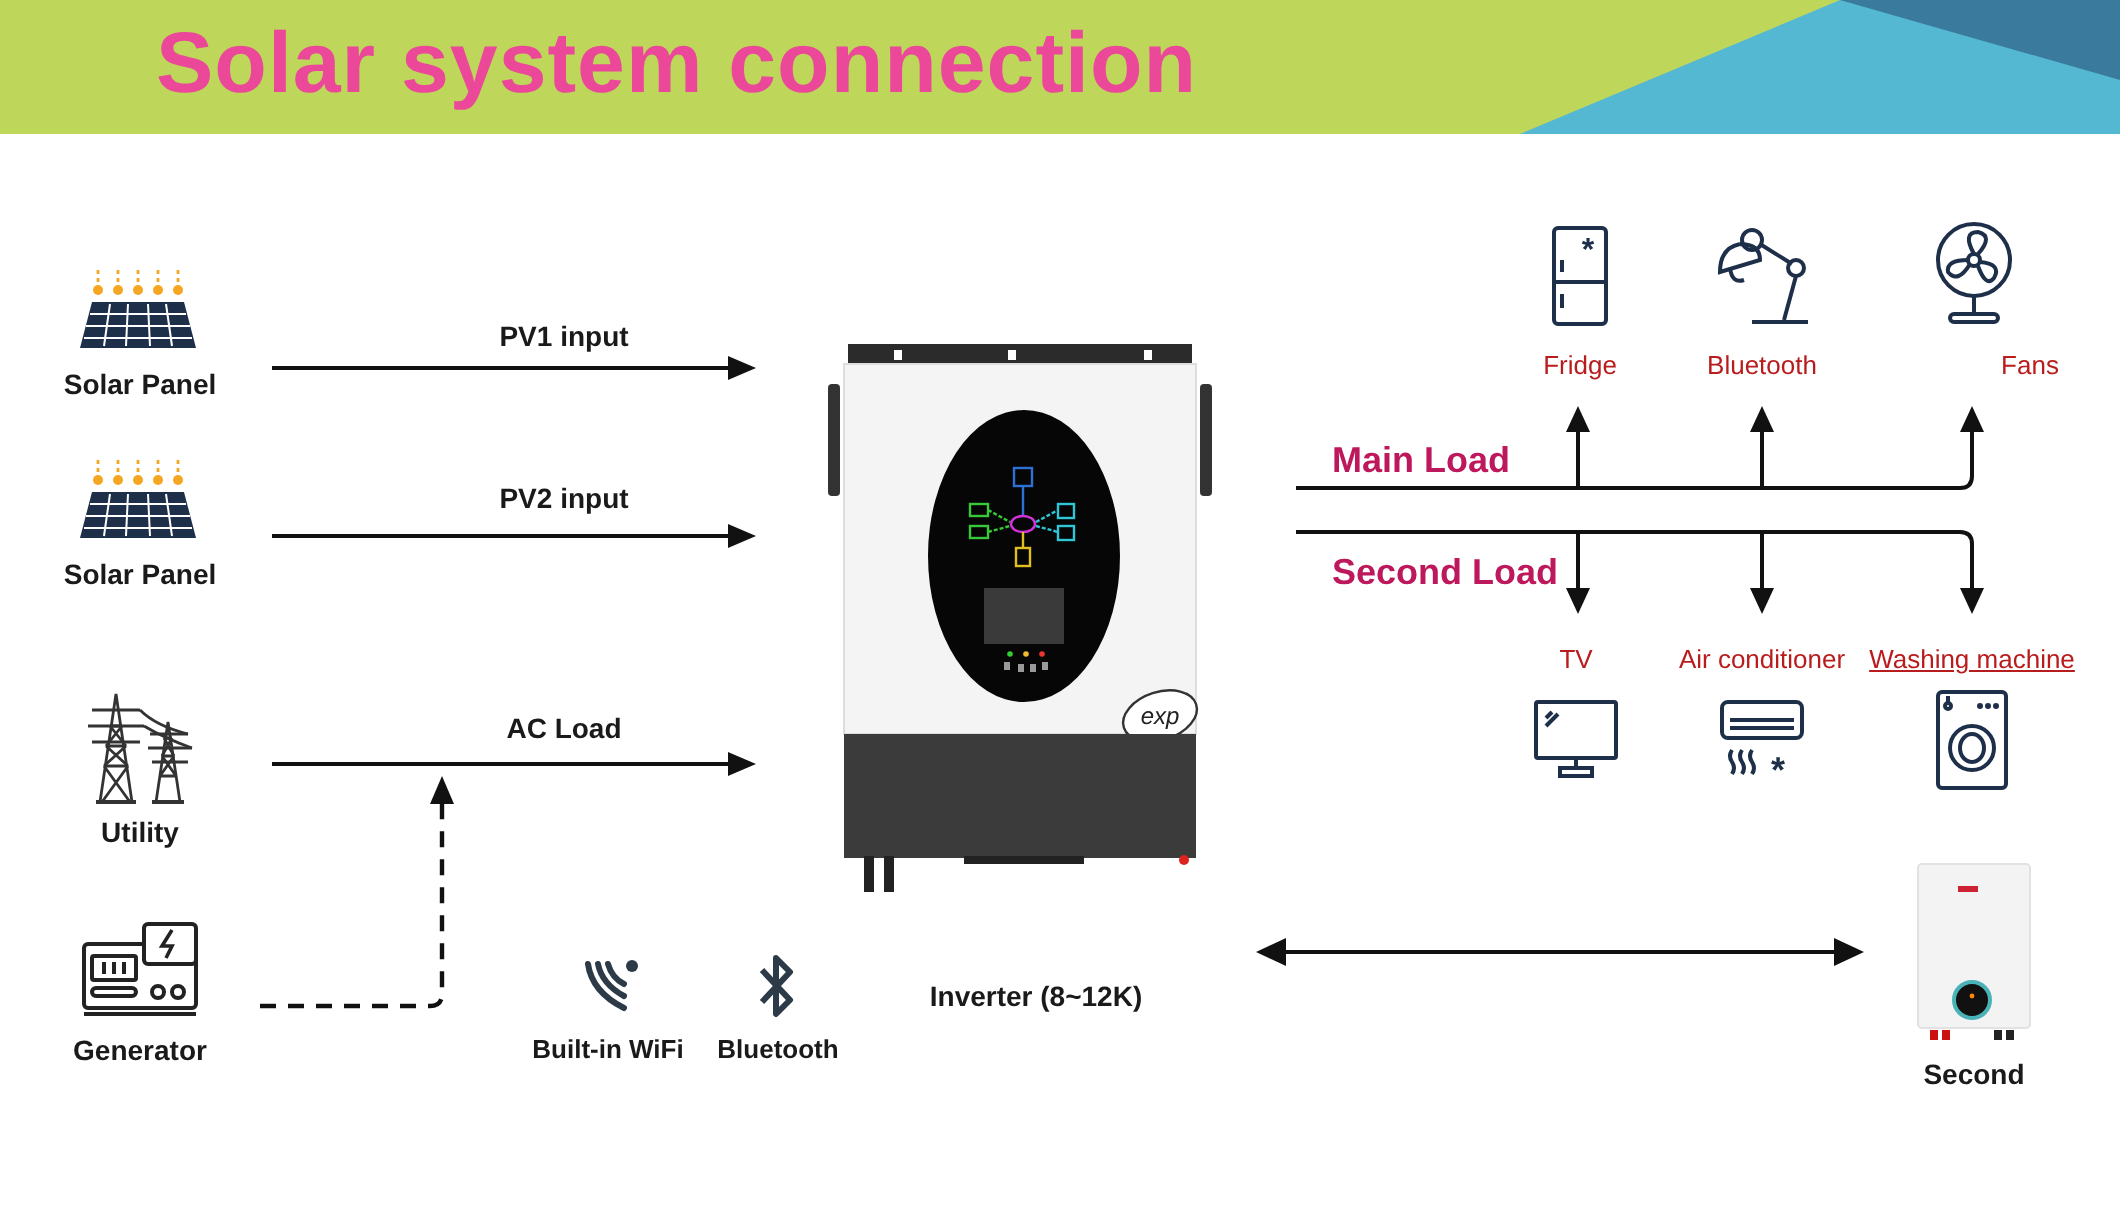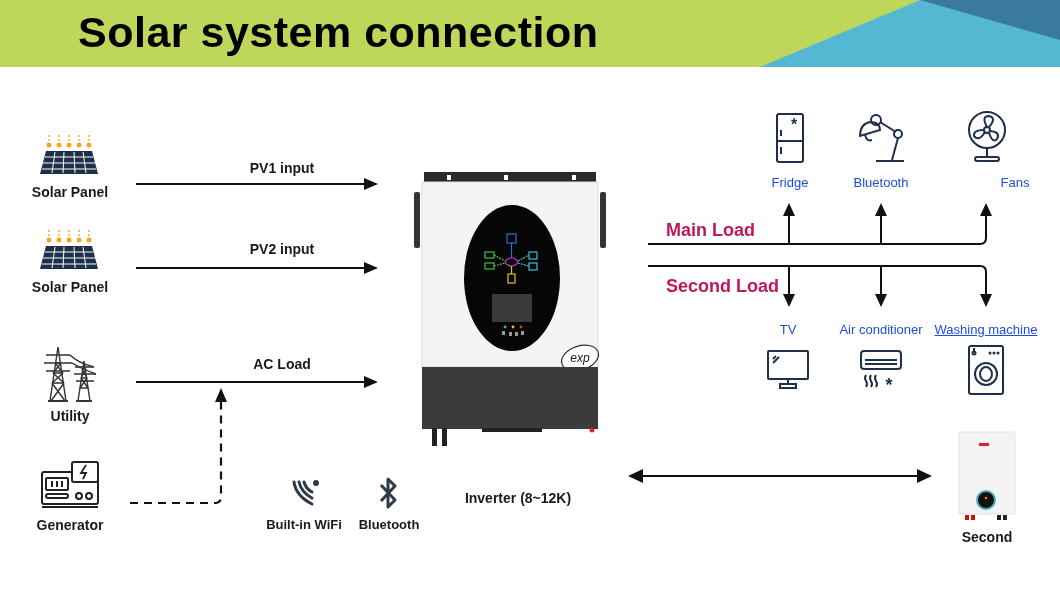--- a/index.html
+++ b/index.html
@@ -1,22 +1,22 @@
 <!DOCTYPE html>
 <html><head>
 <meta charset="utf-8">
 <style>
   html, body { margin:0; padding:0; }
   body { width:1060px; height:603px; position:relative; background:#ffffff; overflow:hidden;
          font-family:"Liberation Sans", sans-serif; color:#1a1a1a; }
   .abs { position:absolute; }
   #banner { left:0; top:0; width:1060px; height:67px; }
-  #title { left:78px; top:8px; font-size:43px; font-weight:bold; color:#000000; letter-spacing:0.5px; white-space:nowrap; }
+  #title { left:78px; top:8px; font-size:43px; font-weight:bold; color:#ec4899; letter-spacing:0.5px; white-space:nowrap; }
   .lbl { position:absolute; font-size:14px; font-weight:bold; color:#1a1a1a; white-space:nowrap; transform:translateX(-50%); }
-  .lbl-n { position:absolute; font-size:13px; color:#1d4ed8; white-space:nowrap; transform:translateX(-50%); }
+  .lbl-n { position:absolute; font-size:13px; color:#b91c1c; white-space:nowrap; transform:translateX(-50%); }
   .lbl-l { position:absolute; font-size:18px; font-weight:bold; color:#be185d; white-space:nowrap; }
   .sm { font-size:13px; }
   svg { position:absolute; overflow:visible; }
 </style>
 </head>
 <body>
 
 <svg id="banner" class="abs" width="1060" height="67" style="left:0;top:0;">
   <rect x="0" y="0" width="1060" height="67" fill="#bed65a"></rect>
   <polygon points="760,67 920,0 1060,0 1060,67" fill="#55b8d3"></polygon>

